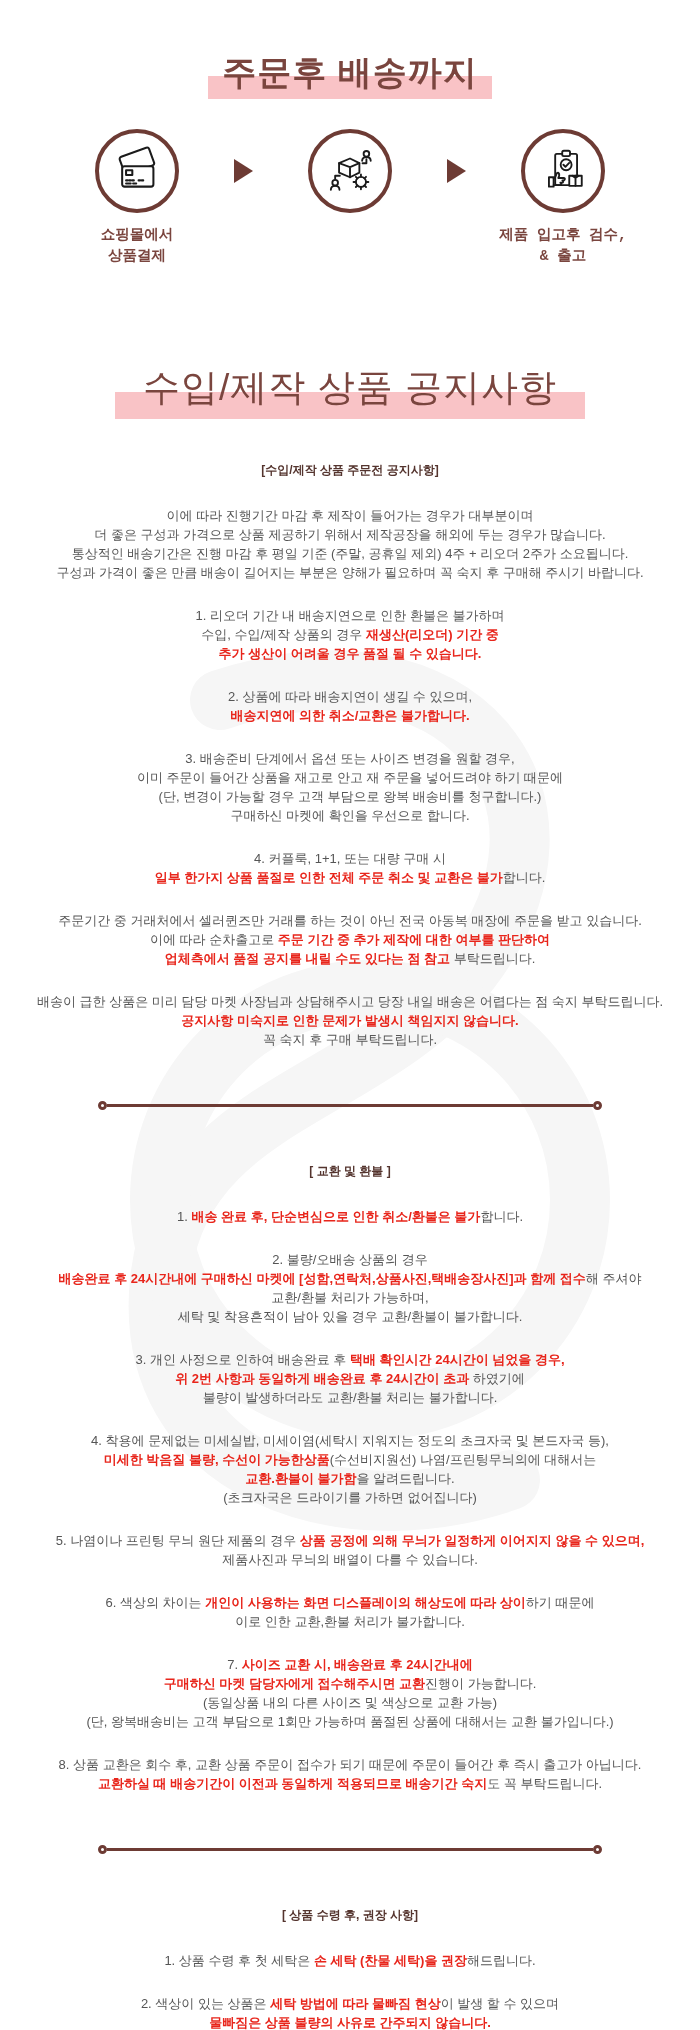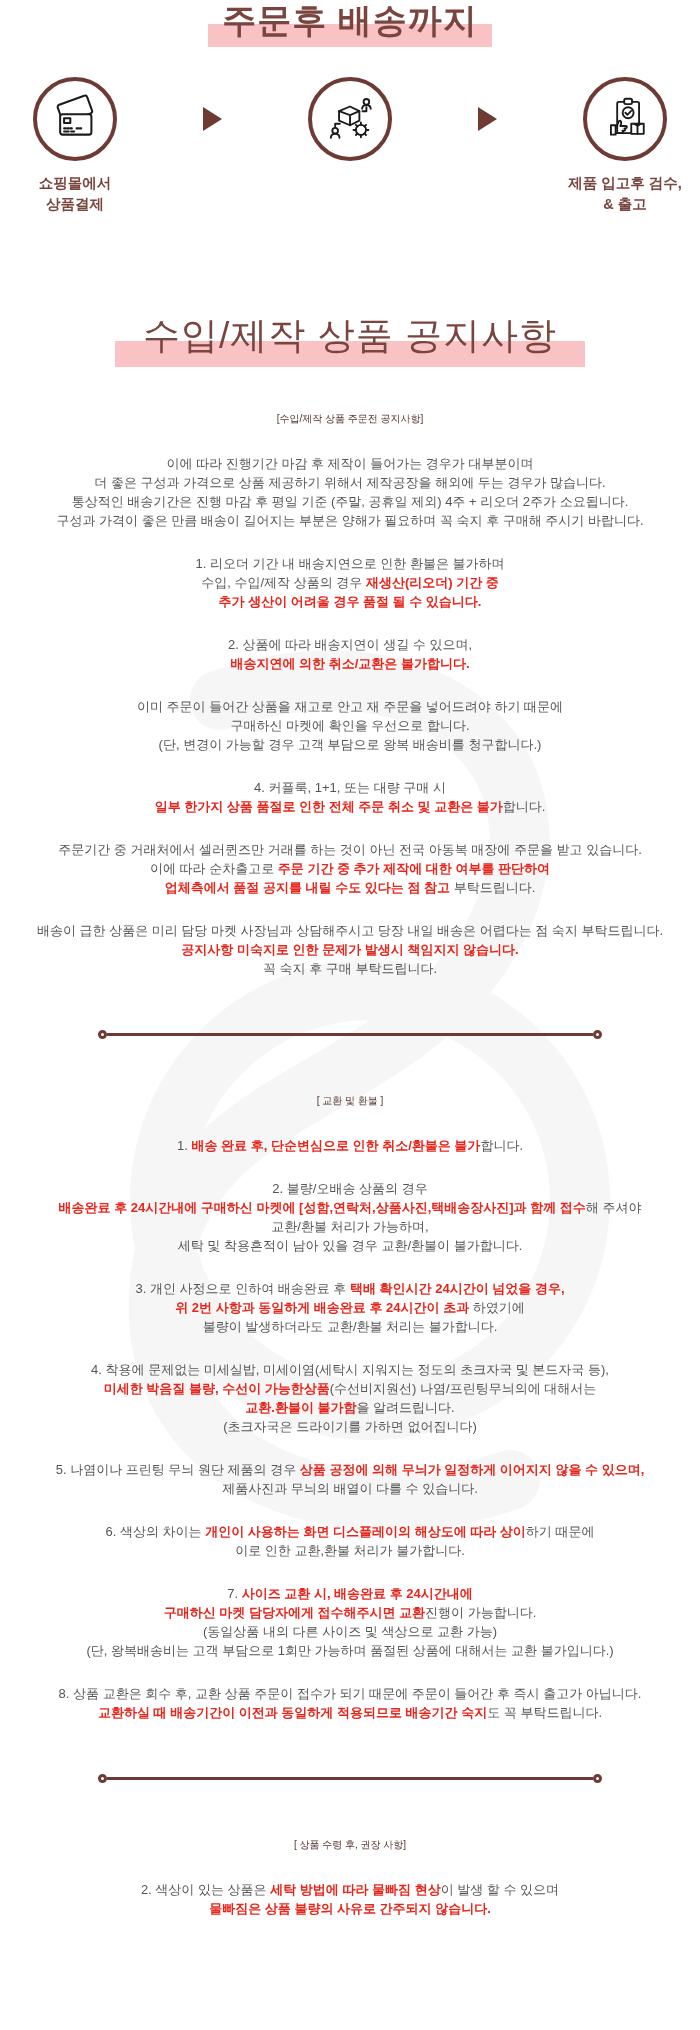--- a/index.html
+++ b/index.html
@@ -22,36 +22,37 @@
   }
   .watermark{
     position:absolute;
     left:40px; top:640px;
     z-index:0;
     pointer-events:none;
   }
   .content{position:relative;z-index:1;}
 
   
-  .process-section{text-align:center;}
+  .process-section{padding-top:52px;text-align:center;}
   .big-title{
     display:inline-block;
     font-size:34px;
     font-weight:bold;
     letter-spacing:1px;
     color:var(--brown);
     background:linear-gradient(180deg, rgba(0,0,0,0) 52%, var(--pink) 52%, var(--pink) 100%);
     padding:2px 14px 8px 14px;
     line-height:1.1;
   }
   .steps-row{
     margin-top:30px;
     display:flex;
-    justify-content:space-between;
+    justify-content:center;
     align-items:flex-start;
+    font-family:Liberation Mono, monospace;
   }
   .step{width:150px;}
   .step-circle{
     width:84px;height:84px;
     border:4px solid var(--brown-dark);
     border-radius:50%;
     margin:0 auto;
     display:flex;align-items:center;justify-content:center;
     background:#fff;
   }
@@ -83,22 +84,22 @@
     line-height:1.1;
   }
   .blocks{
     margin:42px auto 0 auto;
     width:664px;
     font-size:13px;
     color:var(--gray);
     line-height:19px;
   }
   .blk-heading{
-    font-size:10px;
-    font-weight:normal;
+    font-size:12px;
+    font-weight:bold;
     color:var(--heading);
     margin:40px 0 26px 0;
   }
   .blk-para{margin:24px 0;}
   .line{min-height:19px;}
   .red{color:var(--red);font-weight:bold;}
   .divider{
     display:flex;
     align-items:center;
     width:504px;
@@ -214,23 +215,24 @@
         <div class="blk-para">
           <div class="line"><span>1. 리오더 기간 내 배송지연으로 인한 환불은 불가하며</span></div>
           <div class="line"><span>수입, 수입/제작 상품의 경우 </span><span class="red">재생산(리오더) 기간 중</span></div>
           <div class="line"><span class="red">추가 생산이 어려울 경우 품절 될 수 있습니다.</span></div>
         </div>
         <div class="blk-para">
           <div class="line"><span>2. 상품에 따라 배송지연이 생길 수 있으며,</span></div>
           <div class="line"><span class="red">배송지연에 의한 취소/교환은 불가합니다.</span></div>
         </div>
         <div class="blk-para">
+          <div class="line"><span>3. 배송준비 단계에서 옵션 또는 사이즈 변경을 원할 경우,</span></div>
           <div class="line"><span>이미 주문이 들어간 상품을 재고로 안고 재 주문을 넣어드려야 하기 때문에</span></div>
+          <div class="line"><span>(단, 변경이 가능할 경우 고객 부담으로 왕복 배송비를 청구합니다.)</span></div>
           <div class="line"><span>구매하신 마켓에 확인을 우선으로 합니다.</span></div>
-          <div class="line"><span>(단, 변경이 가능할 경우 고객 부담으로 왕복 배송비를 청구합니다.)</span></div>
         </div>
         <div class="blk-para">
           <div class="line"><span>4. 커플룩, 1+1, 또는 대량 구매 시</span></div>
           <div class="line"><span class="red">일부 한가지 상품 품절로 인한 전체 주문 취소 및 교환은 불가</span><span>합니다.</span></div>
         </div>
         <div class="blk-para">
           <div class="line"><span>주문기간 중 거래처에서 셀러퀸즈만 거래를 하는 것이 아닌 전국 아동복 매장에 주문을 받고 있습니다.</span></div>
           <div class="line"><span>이에 따라 순차출고로 </span><span class="red">주문 기간 중 추가 제작에 대한 여부를 판단하여</span></div>
           <div class="line"><span class="red">업체측에서 품절 공지를 내릴 수도 있다는 점 참고</span><span> 부탁드립니다.</span></div>
         </div>
@@ -283,19 +285,22 @@
           <div class="line"><span>8. 상품 교환은 회수 후, 교환 상품 주문이 접수가 되기 때문에 주문이 들어간 후 즉시 출고가 아닙니다.</span></div>
           <div class="line"><span class="red">교환하실 때 배송기간이 이전과 동일하게 적용되므로 배송기간 숙지</span><span>도 꼭 부탁드립니다.</span></div>
         </div>
         <div class="divider">
           <span class="ring"></span>
           <span class="rule"></span>
           <span class="ring"></span>
         </div>
         <div class="blk-heading">[ 상품 수령 후, 권장 사항]</div>
         <div class="blk-para">
+          <div class="line"><span>1. 상품 수령 후 첫 세탁은 </span><span class="red">손 세탁 (찬물 세탁)을 권장</span><span>해드립니다.</span></div>
+        </div>
+        <div class="blk-para">
           <div class="line"><span>2. 색상이 있는 상품은 </span><span class="red">세탁 방법에 따라 물빠짐 현상</span><span>이 발생 할 수 있으며</span></div>
           <div class="line"><span class="red">물빠짐은 상품 불량의 사유로 간주되지 않습니다.</span></div>
         </div>
       </div>
   </div>
 
 </div>
 
 </body></html>

